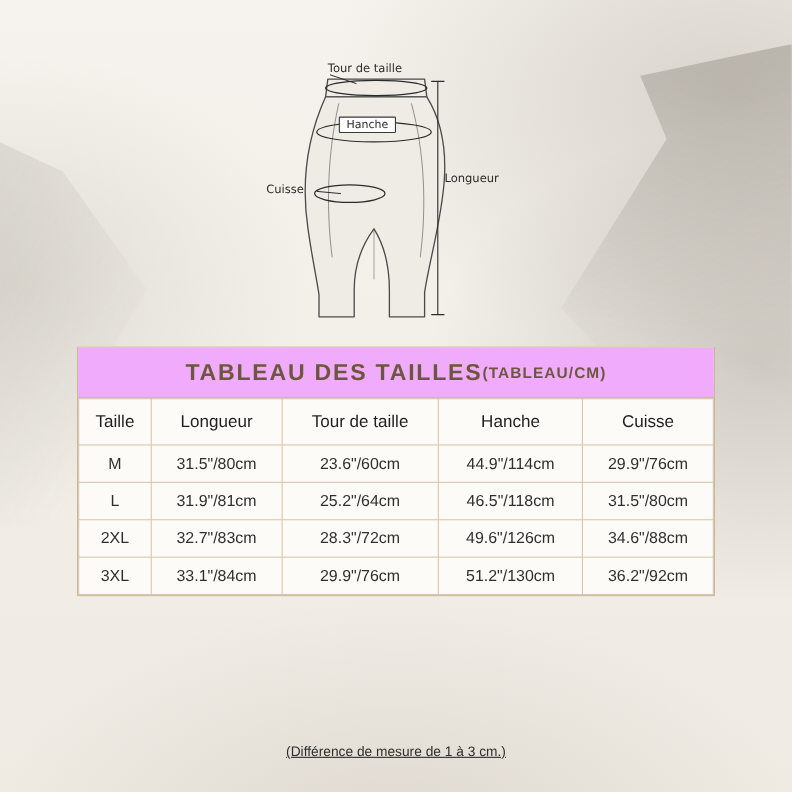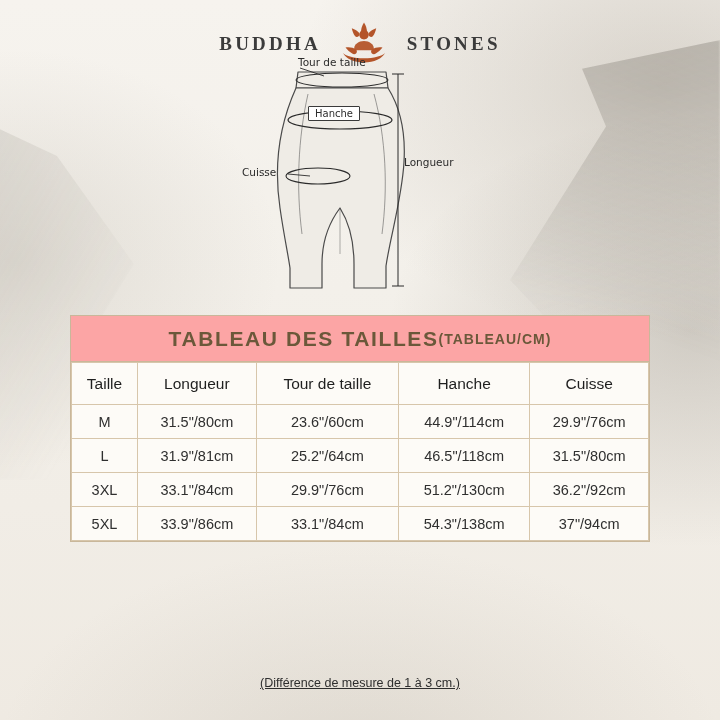--- a/index.html
+++ b/index.html
@@ -64,21 +64,21 @@
   .lbl-hip   { left:72px;  top:48px; }
   .lbl-thigh { left:6px;   top:108px; }
   .lbl-len   { left:168px; top:98px; }
 
   
   .table-wrap {
     position:absolute; left:70px; top:315px; width:580px;
     border:1px solid #c9b79a; background:#fdfbf7;
   }
   .table-title {
-    background:#fca5a5; border-bottom:1px solid #c9b79a;
+    background:#f0abfc; border-bottom:1px solid #c9b79a;
     height:46px; display:flex; align-items:center; justify-content:center;
     color:#6d5a3a;
   }
   .table-title .t1 {
     font-family:"Liberation Sans", sans-serif;
     font-size:21px; font-weight:700; letter-spacing:1.6px; color:#6b583a;
   }
   .table-title .t2 {
     font-family:"Liberation Sans", sans-serif;
     font-size:14px; font-weight:700; letter-spacing:1px; color:#6b583a;
@@ -107,38 +107,20 @@
   }
 </style>
 </head>
 <body>
 
 <div class="page">
   <div class="bg-wash"></div>
   <div class="bg-ridge"></div>
   <div class="bg-ridge2"></div>
 
-  <div class="brand">
-    <span class="brand-word">BUDDHA</span>
-    <span>
-      <svg class="lotus" viewBox="0 0 58 48" aria-hidden="true">
-        <g fill="#b4552a">
-          <path d="M29 10c2.6 0 4.7 2.1 4.7 4.7 0 2.6-2.1 4.7-4.7 4.7s-4.7-2.1-4.7-4.7C24.3 12.1 26.4 10 29 10z"></path>
-          <path d="M29 2.5c1.9 3.2 2.9 6.2 2.9 8.6 0 1.6-1.3 2.6-2.9 2.6s-2.9-1-2.9-2.6c0-2.4 1-5.4 2.9-8.6z"></path>
-          <path d="M16.8 8.2c3.3 1.2 5.8 2.8 7.2 4.5 1 1.2.7 2.7-.4 3.6-1.2.9-2.8.8-3.6-.4-1.5-1.9-2.6-4.6-3.2-7.7z"></path>
-          <path d="M41.2 8.2c-.6 3.1-1.7 5.8-3.2 7.7-.8 1.2-2.4 1.3-3.6.4-1.1-.9-1.4-2.4-.4-3.6 1.4-1.7 3.9-3.3 7.2-4.5z"></path>
-          <path d="M29 21c5.4 0 9.8 3.3 9.8 7.2 0 .8-.3 1.5-.8 2.1H20c-.5-.6-.8-1.3-.8-2.1 0-3.9 4.4-7.2 9.8-7.2z" opacity="0.95"></path>
-          <path d="M10.5 27.5c4.2-.6 7.8.1 10.2 1.8 1.4 1 1.6 2.7.6 3.9-1 1.2-2.8 1.3-4.1.4-2.4-1.6-4.7-3.6-6.7-6.1z"></path>
-          <path d="M47.5 27.5c-2 2.5-4.3 4.5-6.7 6.1-1.3.9-3.1.8-4.1-.4-1-1.2-.8-2.9.6-3.9 2.4-1.7 6-2.4 10.2-1.8z"></path>
-          <path d="M8 33c2.8 5.6 10.7 9.4 21 9.4S47.2 38.6 50 33c-3.2 3.2-11 5.3-21 5.3S11.2 36.2 8 33z"></path>
-        </g>
-      </svg>
-    </span>
-    <span class="brand-word">STONES</span>
-  </div>
 
   <div class="diagram">
     <svg width="250" height="250" viewBox="0 0 250 250" aria-hidden="true">
       <g fill="none" stroke="#4a4a4a" stroke-width="1.2" stroke-linejoin="round">
 
         <path d="M62 14 L150 14 L152 30 L60 30 Z" fill="#efece6"></path>
 
         <path d="M60 30 C42 70, 38 110, 44 150 C48 178, 52 196, 54 210
                  L54 230 L86 230 L86 206
                  C86 186, 92 166, 104 150
@@ -196,31 +178,31 @@
           <td>29.9"/76cm</td>
         </tr>
         <tr>
           <td>L</td>
           <td>31.9"/81cm</td>
           <td>25.2"/64cm</td>
           <td>46.5"/118cm</td>
           <td>31.5"/80cm</td>
         </tr>
         <tr>
+          <td>2XL</td>
+          <td>32.7"/83cm</td>
+          <td>28.3"/72cm</td>
+          <td>49.6"/126cm</td>
+          <td>34.6"/88cm</td>
+        </tr>
+        <tr>
           <td>3XL</td>
           <td>33.1"/84cm</td>
           <td>29.9"/76cm</td>
           <td>51.2"/130cm</td>
           <td>36.2"/92cm</td>
         </tr>
-        <tr>
-          <td>5XL</td>
-          <td>33.9"/86cm</td>
-          <td>33.1"/84cm</td>
-          <td>54.3"/138cm</td>
-          <td>37"/94cm</td>
-        </tr>
       </tbody>
     </table>
   </div>
 
   <div class="footnote">(Différence de mesure de 1 à 3 cm.)</div>
 </div>
 
 </body></html>

